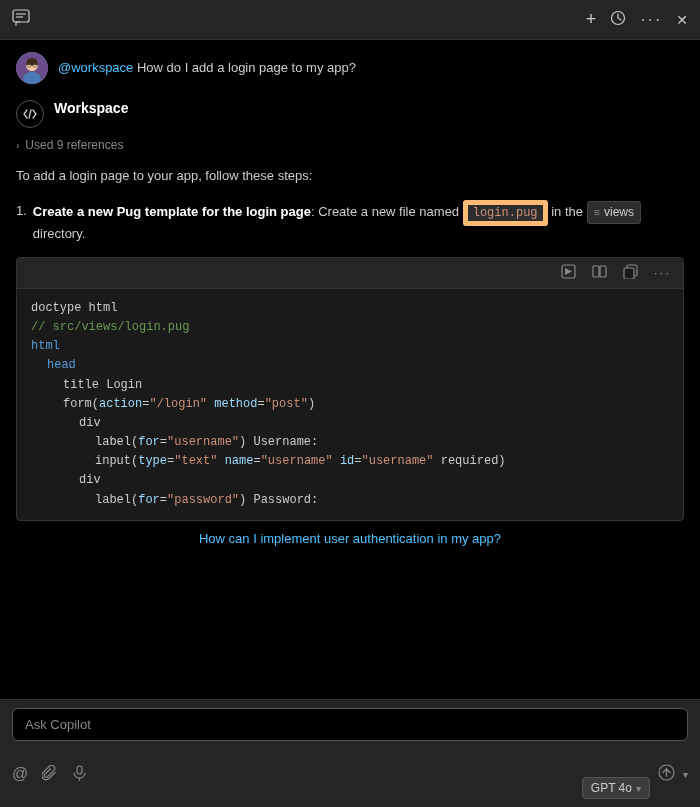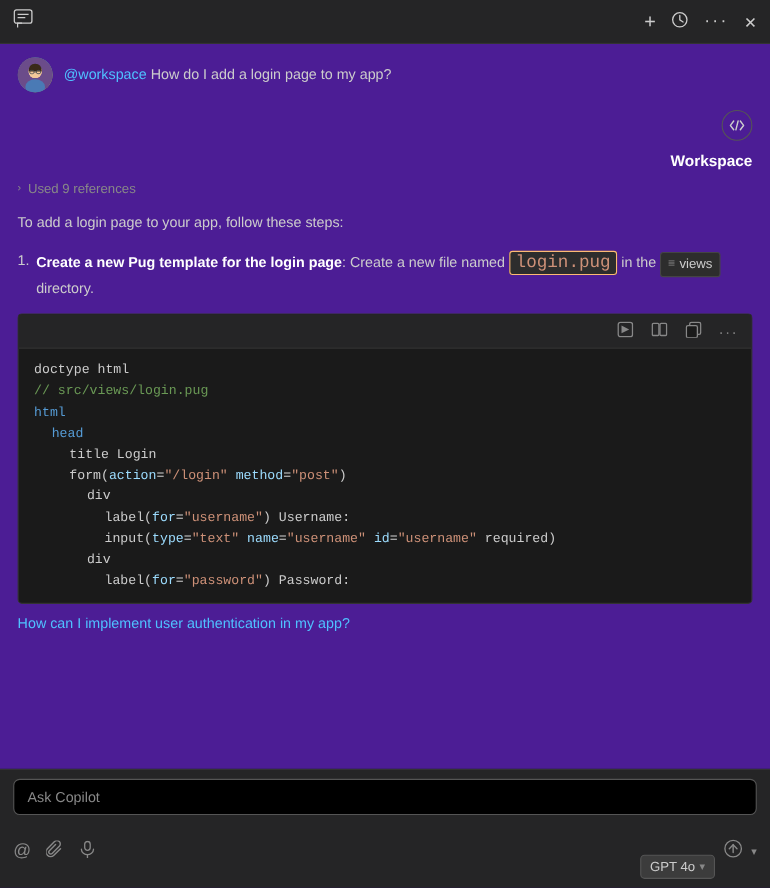--- a/index.html
+++ b/index.html
@@ -45,21 +45,21 @@
       color: #cccccc;
       font-size: 16px;
       cursor: pointer;
     }
 
     
     .main-content {
       flex: 1;
       overflow-y: auto;
       padding: 12px 16px;
-      background: #4c1d95;
+      background: #000000;
     }
 
     
     .user-message {
       display: flex;
       align-items: flex-start;
       gap: 10px;
       margin-bottom: 16px;
     }
     .avatar {
@@ -95,24 +95,23 @@
     }
 
     
     .ai-section {
       margin-bottom: 16px;
     }
 
     
     .workspace-header {
       display: flex;
-      align-items: flex-end;
+      align-items: flex-start;
       gap: 10px;
       margin-bottom: 10px;
-      flex-direction: column;
     }
     .workspace-icon-circle {
       width: 28px;
       height: 28px;
       border-radius: 50%;
       border: 1px solid #555;
       display: flex;
       align-items: center;
       justify-content: center;
       color: #cccccc;
@@ -169,25 +168,25 @@
       flex: 1;
     }
     .bold-text {
       font-weight: 700;
       color: #ffffff;
     }
 
     
     .inline-code {
       background: #2d2d2d;
-      border: 1px solid #fdba74;
+      border: 5px solid #fdba74;
       border-radius: 3px;
       padding: 1px 5px;
       font-family: 'Consolas', 'Courier New', monospace;
-      font-size: 16px;
+      font-size: 12px;
       color: #ce9178;
     }
 
     
     .views-badge {
       display: inline-flex;
       align-items: center;
       gap: 4px;
       background: #2d2d2d;
       border: 1px solid #444;
@@ -239,20 +238,21 @@
 
     
     .suggestion-link {
       color: #4fc1ff;
       font-size: 13px;
       cursor: pointer;
       text-decoration: none;
       display: block;
       margin-top: 8px;
       margin-bottom: 5px;
+      text-align: center;
     }
 
     
     .bottom-area {
       background: #252526;
       border-top: 1px solid #333;
       padding: 8px 12px;
       flex-shrink: 0;
     }
     .ask-input {

